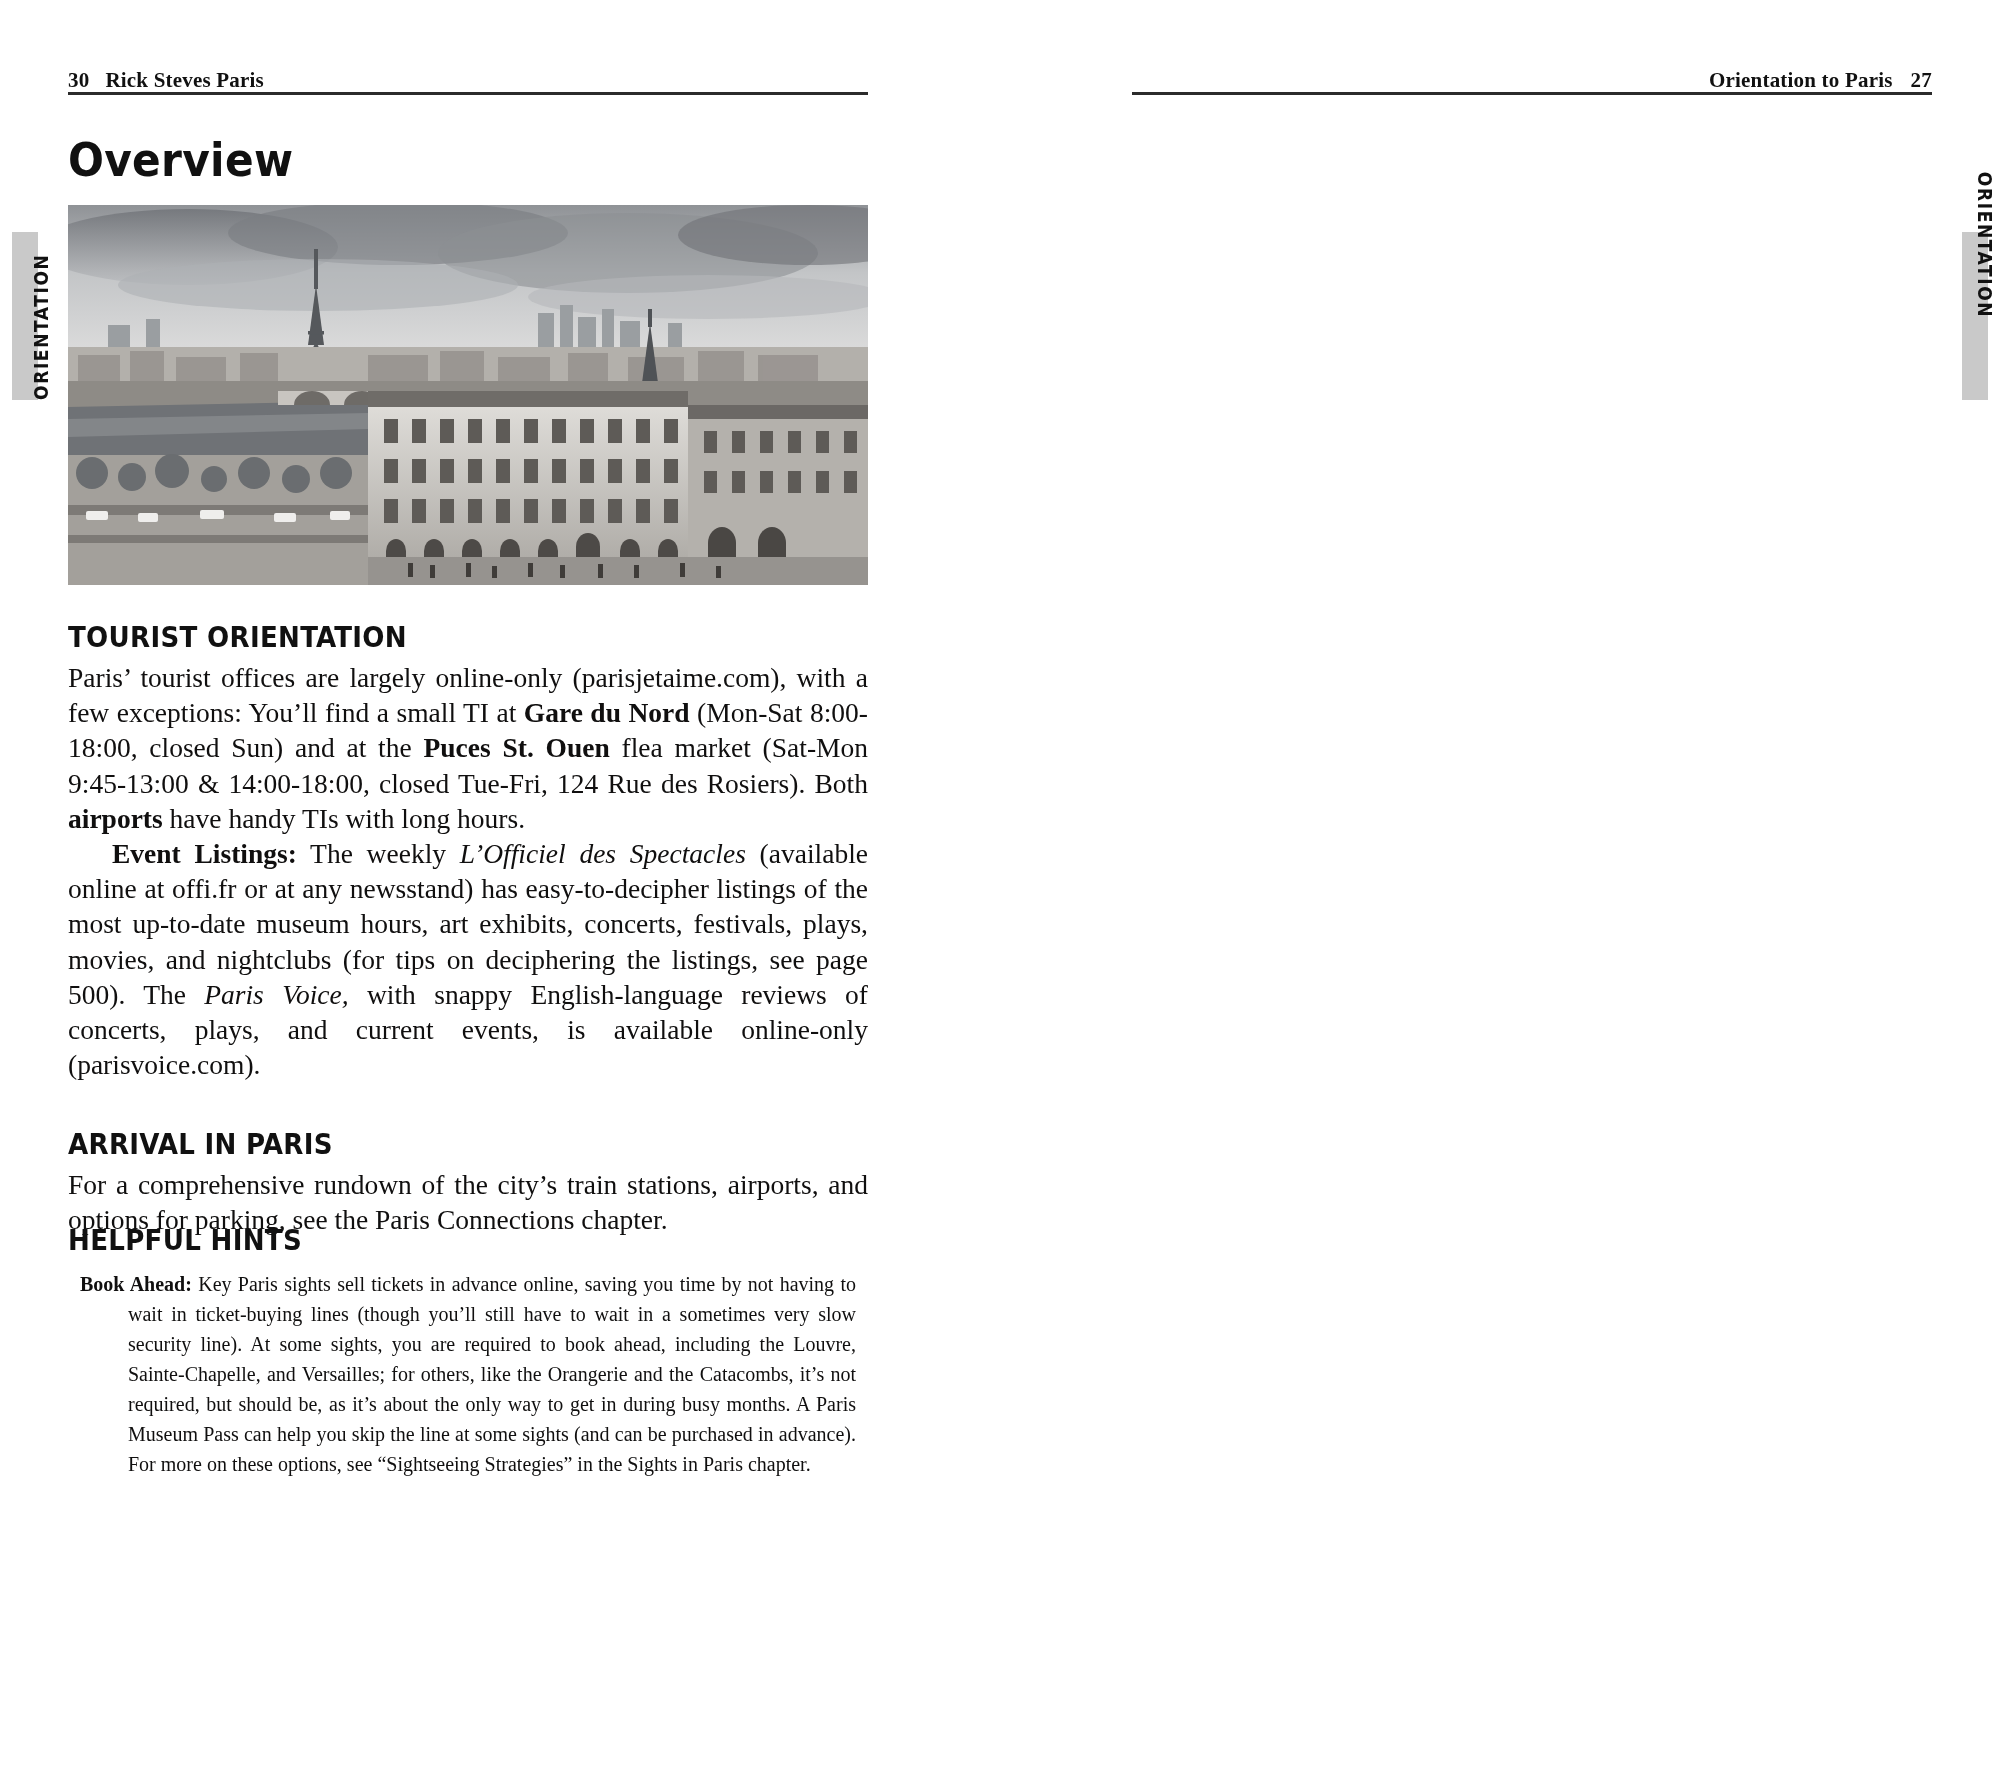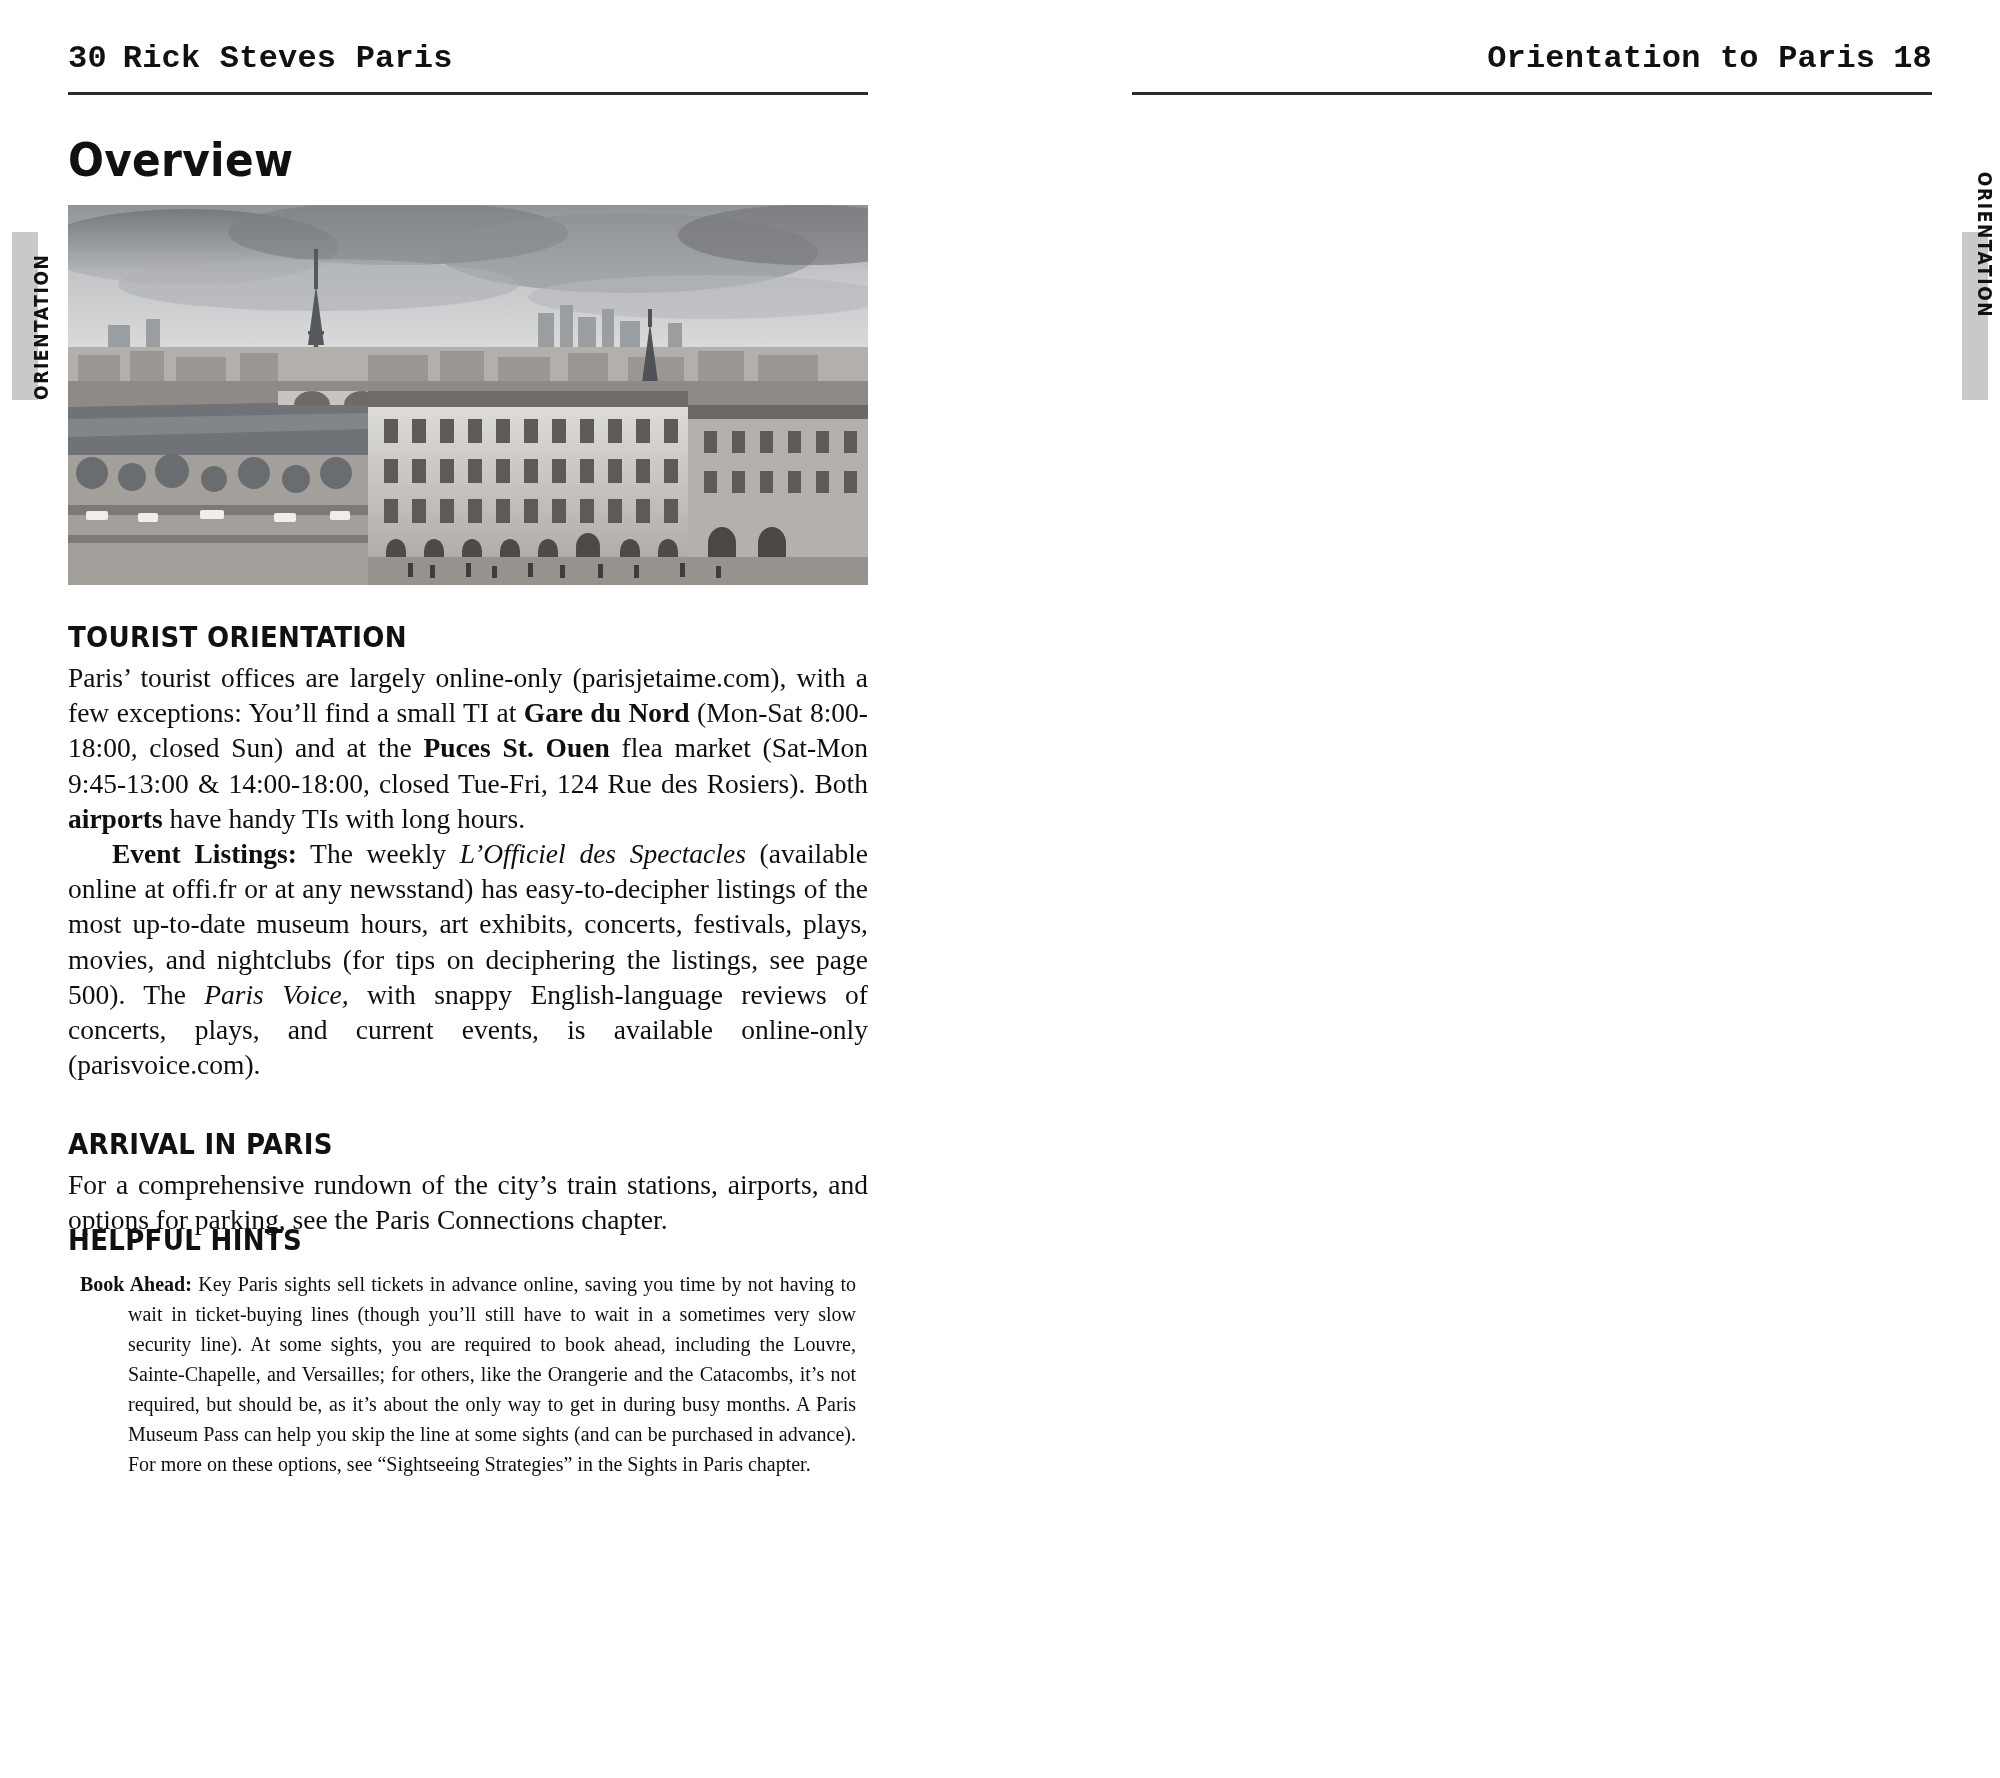--- a/index.html
+++ b/index.html
@@ -10,23 +10,23 @@
     position:relative;
     overflow:hidden;
   }
   .spread{position:absolute;inset:0;display:flex;}
   .page{position:relative;height:1778px;}
   .page-left{width:1000px;}
   .page-right{width:1000px;}
 
   
   .runhead{
-    position:absolute;top:40px;
-    font-family:Liberation Mono, monospace;
-    font-size:32px;font-weight:600;letter-spacing:.2px;color:#111;
+    position:absolute;top:68px;
+    font-family:Liberation Serif, serif;
+    font-size:21px;font-weight:600;letter-spacing:.2px;color:#111;
     white-space:nowrap;
   }
   .runhead-left{left:68px;}
   .runhead-right{right:68px;}
   .runhead .folio{font-weight:600;}
   .runhead-left .folio{margin-right:16px;}
   .runhead-right .folio{margin-left:18px;}
   .rule{
     position:absolute;height:3px;background:#2b2b2b;
   }
@@ -318,18 +318,18 @@
       <p class="hang"><span class="lead"><b>Book Ahead:</b></span> Key Paris sights sell tickets in advance online, saving you time by not having to wait in ticket-buying lines (though you’ll still have to wait in a sometimes very slow security line). At some sights, you are required to book ahead, including the Louvre, Sainte-Chapelle, and Versailles; for others, like the Orangerie and the Catacombs, it’s not required, but should be, as it’s about the only way to get in during busy months. A Paris Museum Pass can help you skip the line at some sights (and can be purchased in advance). For more on these options, see “Sightseeing Strategies” in the Sights in Paris chapter.</p>
     </div>
   </div>
 
   <div class="page page-right">
 
     <div class="sidetab sidetab-right"></div>
     <div class="sidetab-label" style="right:-58px;top:234px;transform:rotate(90deg);transform-origin:50% 50%;">ORIENTATION</div>
 
     <div class="runhead runhead-right">
-      <span>Orientation to Paris</span><span class="folio">18</span>
+      <span>Orientation to Paris</span><span class="folio">27</span>
     </div>
     <div class="rule rule-right"></div>
 
   </div>
 </div>
 
 </body></html>

